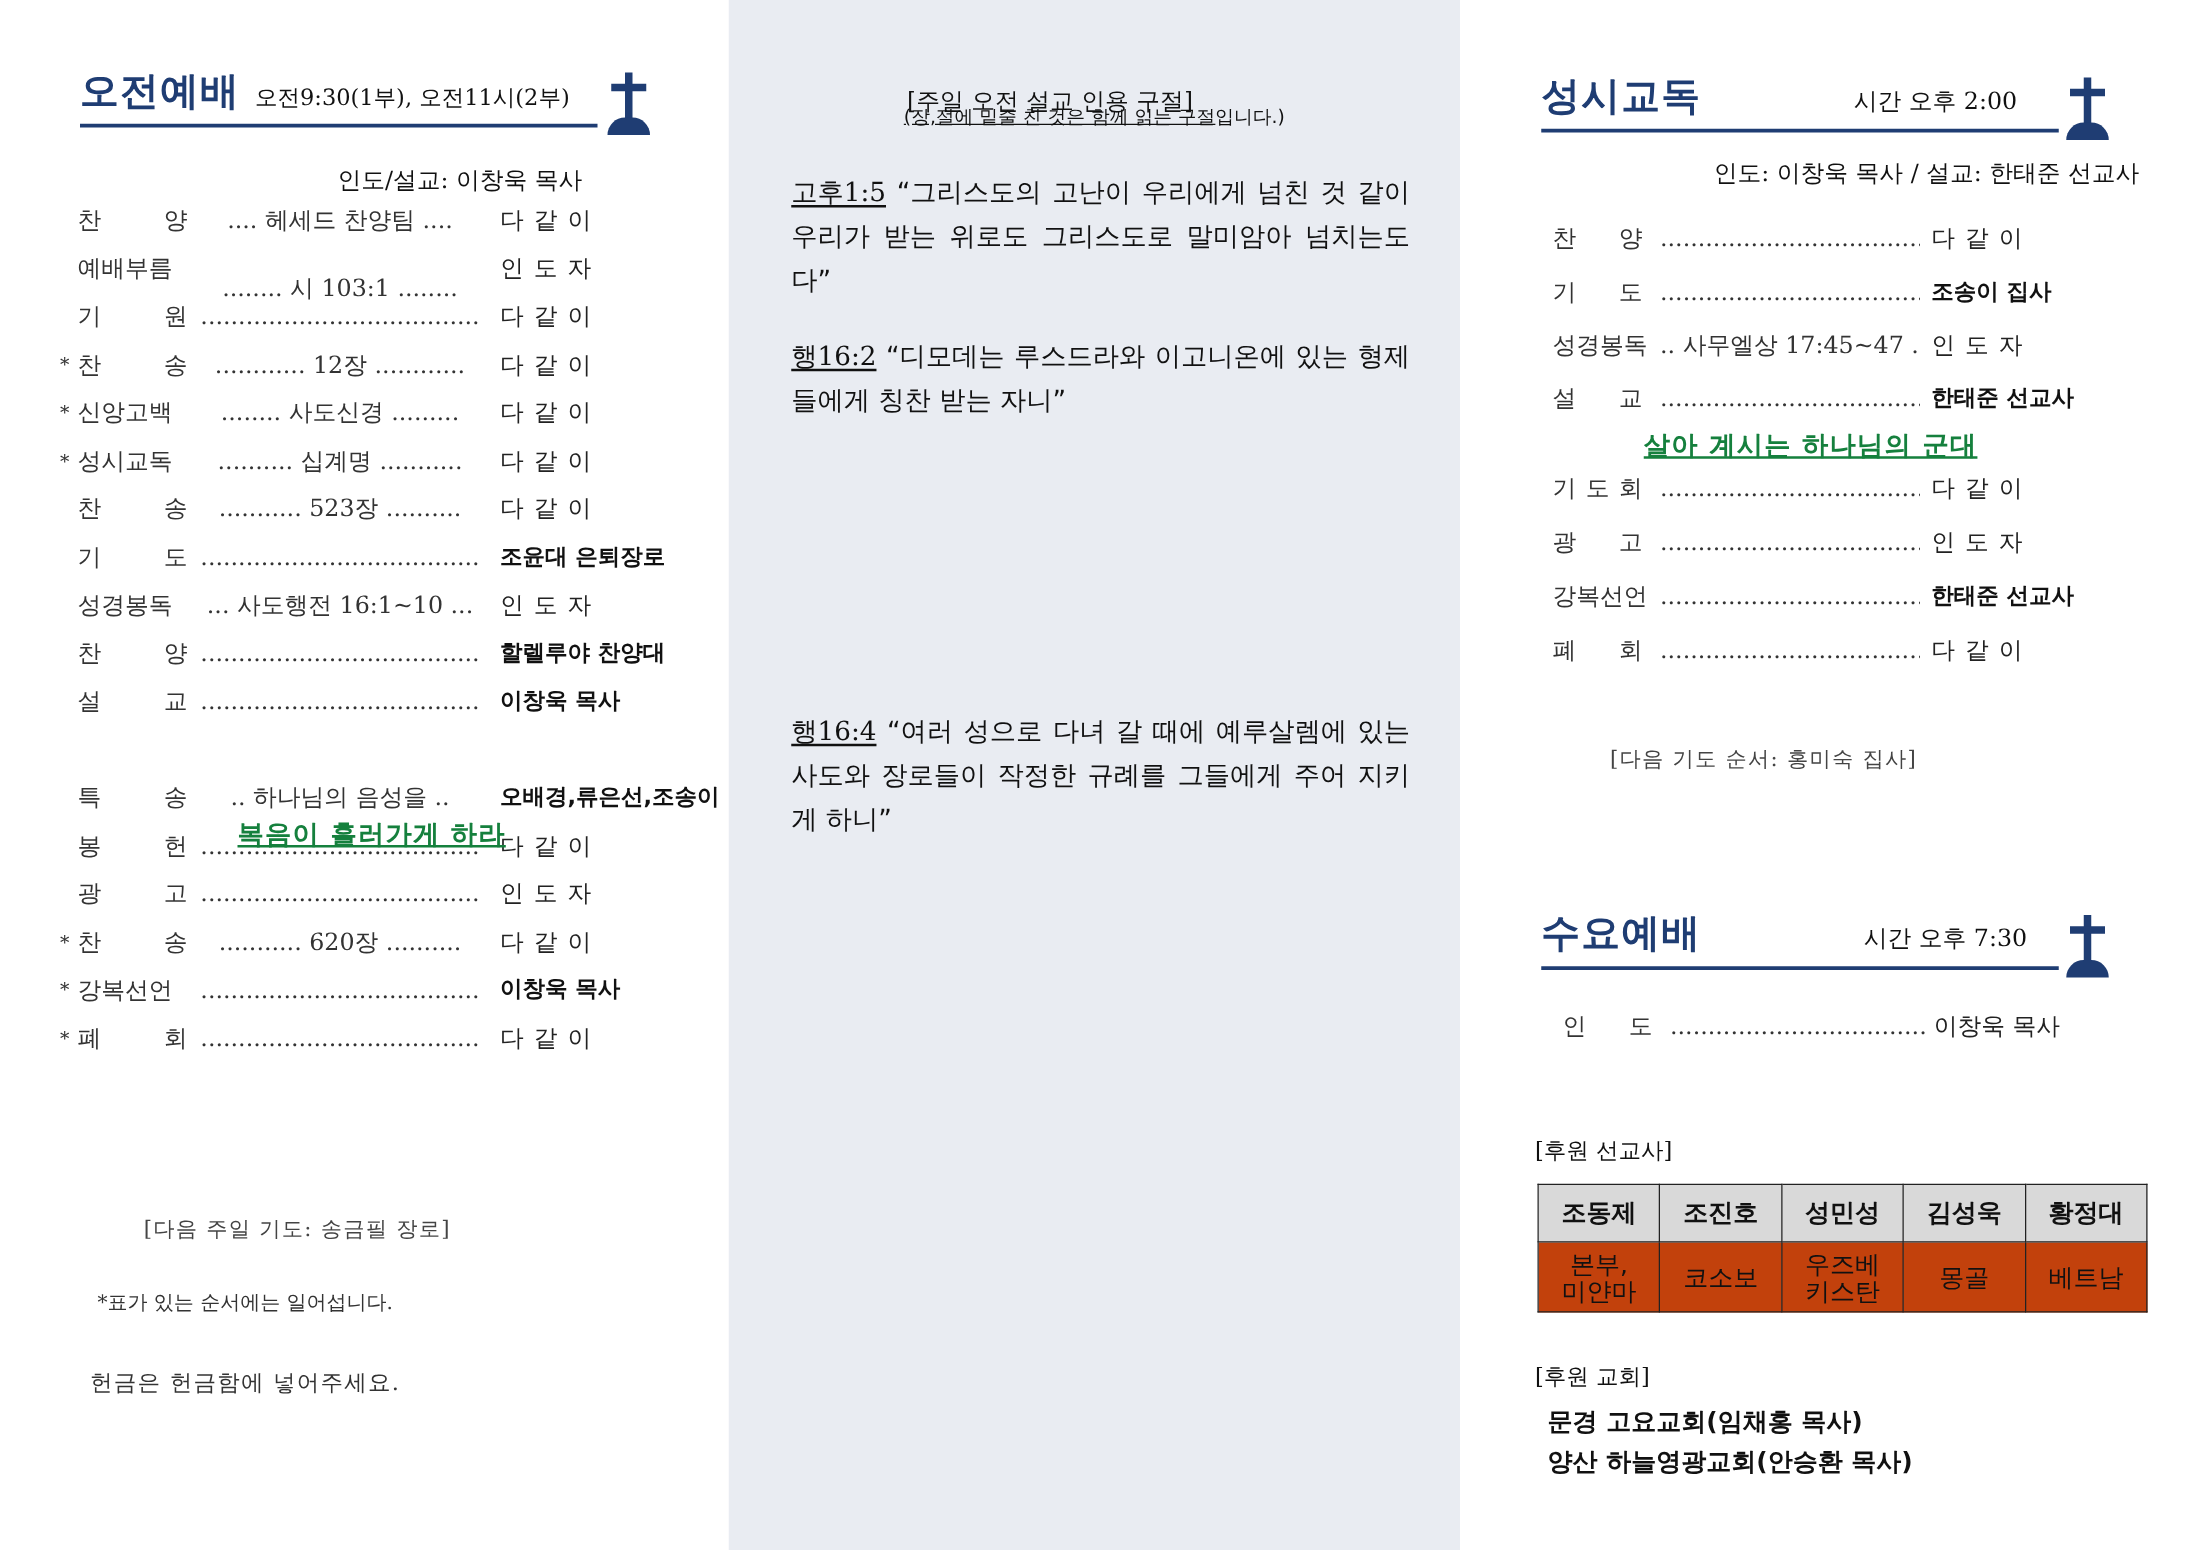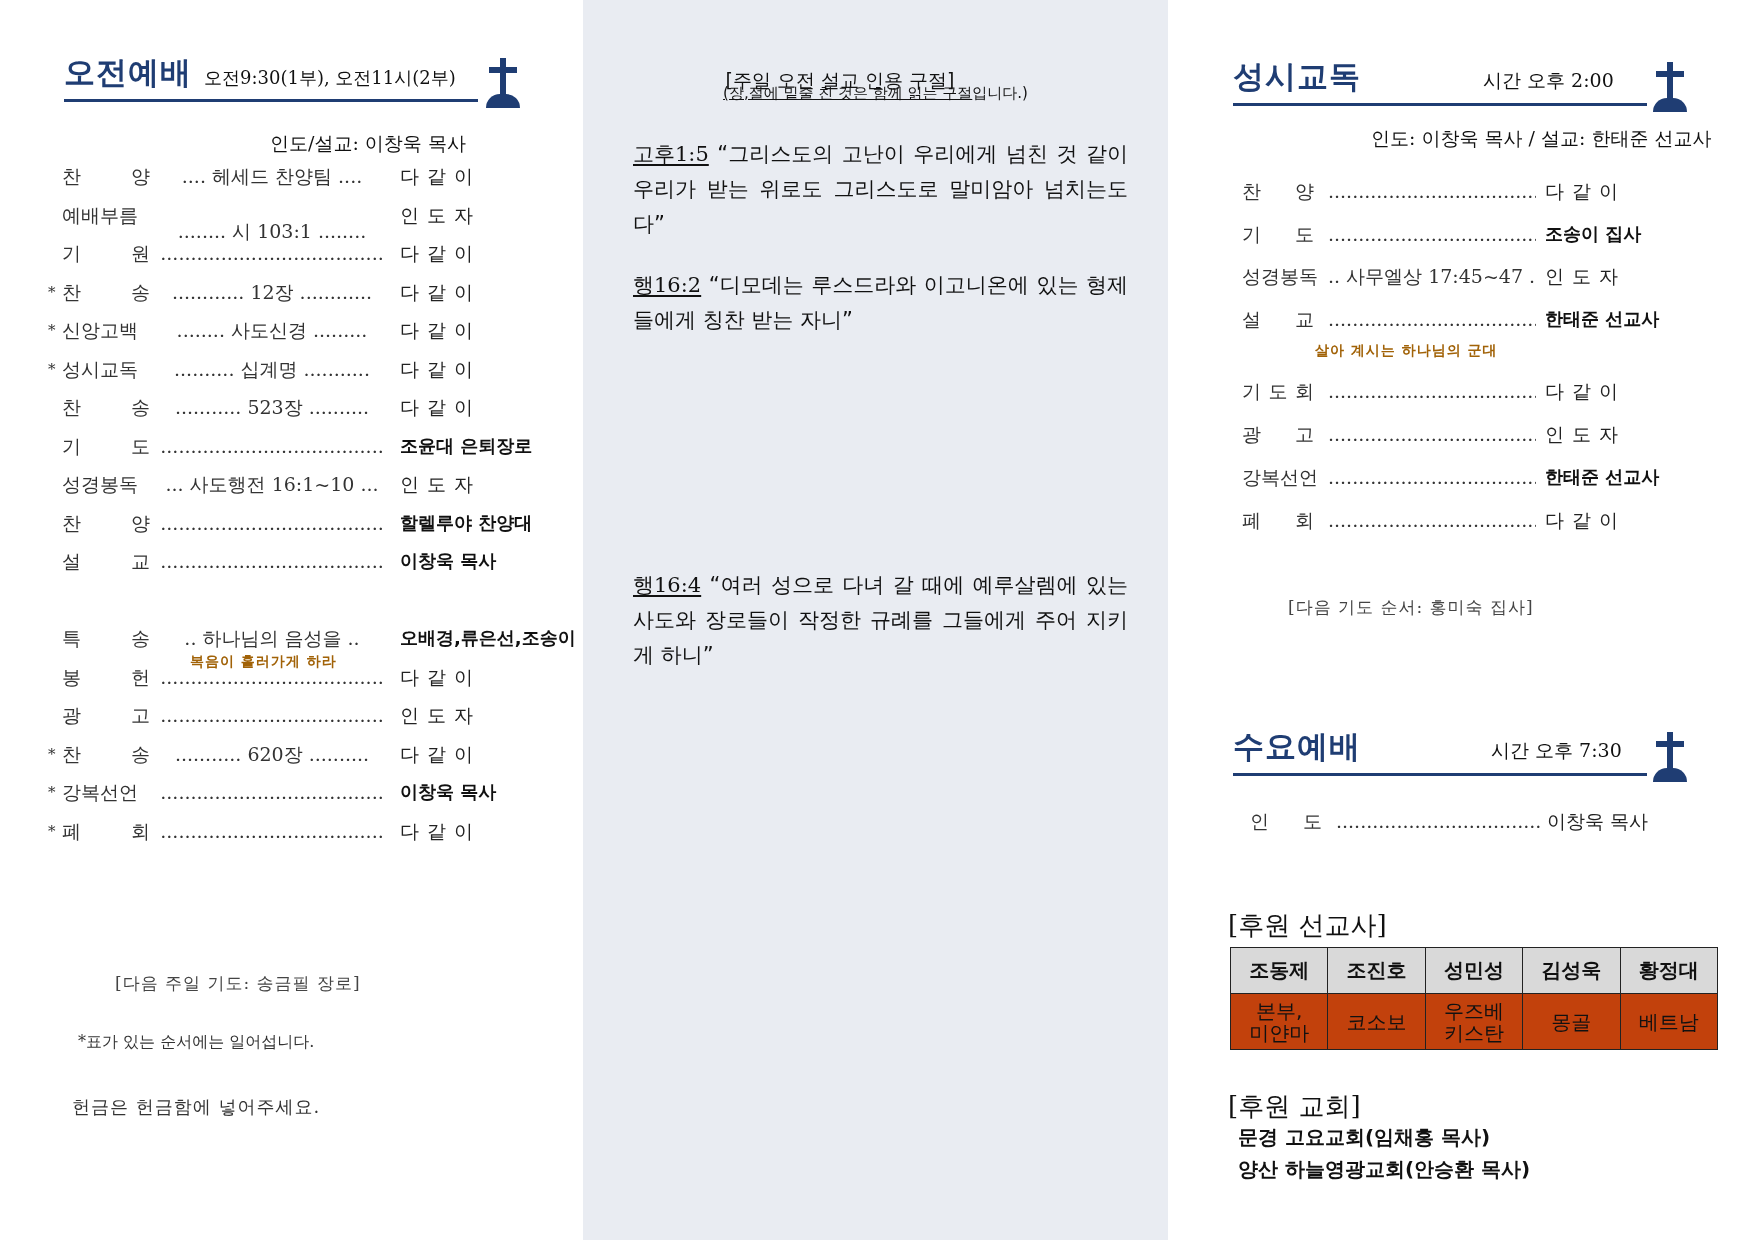--- a/index.html
+++ b/index.html
@@ -23,39 +23,39 @@
 
   
   .row { position: absolute; height: 30px; font-size: 19px; line-height: 30px; white-space: nowrap; }
   .row .star { position: absolute; left: 0; width: 12px; font-size: 15px; color: #333; }
   .row .label { position: absolute; left: 14px; width: 88px; color: #333; display: flex; justify-content: space-between; }
   .row .mid { position: absolute; overflow: hidden; color: #333; text-align: center; }
   .row .who { position: absolute; color: #222; }
   .row .who.bold { font-family: "DejaVu Sans", sans-serif; font-weight: bold; font-size: 18px; color: #111; }
   .row .who.spaced { letter-spacing: 8px; }
 
-  .center-bold { position: absolute; font-family: "DejaVu Sans", sans-serif; font-weight: bold; font-size: 14px; color: #a16207; letter-spacing: 1px; }
+  .center-bold { position: absolute; font-family: "DejaVu Sans", sans-serif; font-weight: bold; font-size: 21px; color: #15803d; letter-spacing: 1px; text-decoration: underline; }
   .note { position: absolute; font-size: 17px; color: #444; letter-spacing: 1px; }
   .small { position: absolute; font-size: 16px; color: #333; }
   .para { position: absolute; font-size: 18px; color: #333; line-height: 30px; letter-spacing: 1px; }
 
   
   .mid-title { position: absolute; left: 0; width: 514px; text-align: center; font-family: "DejaVu Sans", sans-serif; font-size: 19px; color: #111; }
   .mid-sub { position: absolute; left: 0; width: 585px; text-align: center; font-family: "DejaVu Sans", sans-serif; font-size: 15px; color: #111; }
   .mid-sub u { text-decoration: underline; }
   .verse { position: absolute; left: 50px; width: 495px; font-family: "DejaVu Sans", sans-serif; font-size: 21px; line-height: 35px; color: #111; text-align: justify; }
   .verse .ref { font-family: "DejaVu Serif", serif; text-decoration: underline; text-underline-offset: 3px; }
   .verse .body { }
 
   
   .tbl { position: absolute; border-collapse: collapse; font-family: "DejaVu Sans", sans-serif; }
   .tbl th, .tbl td { border: 1.5px solid #222; text-align: center; vertical-align: middle; }
   .tbl th { background: #d9d9d9; font-weight: bold; font-size: 20px; height: 46px; width: 97px; color: #111; }
   .tbl td { font-size: 20px; height: 56px; line-height: 22px; color: #111; background: #c2410c; }
-  .section-label { position: absolute; font-family: "DejaVu Serif", serif; font-size: 26px; color: #111; }
+  .section-label { position: absolute; font-family: "DejaVu Serif", serif; font-size: 18px; color: #111; }
   .church { position: absolute; font-family: "DejaVu Sans", sans-serif; font-weight: bold; font-size: 20px; color: #111; }
 </style>
 </head>
 <body>
 
 <div class="panel panel-left">
   <div class="sec-head" style="left:64px; top:48px; width:460px;">
     <div class="sec-title">오전예배</div>
     <div class="sec-time" style="left:140px; font-size:18px;">오전9:30(1부), 오전11시(2부)</div>
     <div class="sec-line" style="width:414px;"></div>

